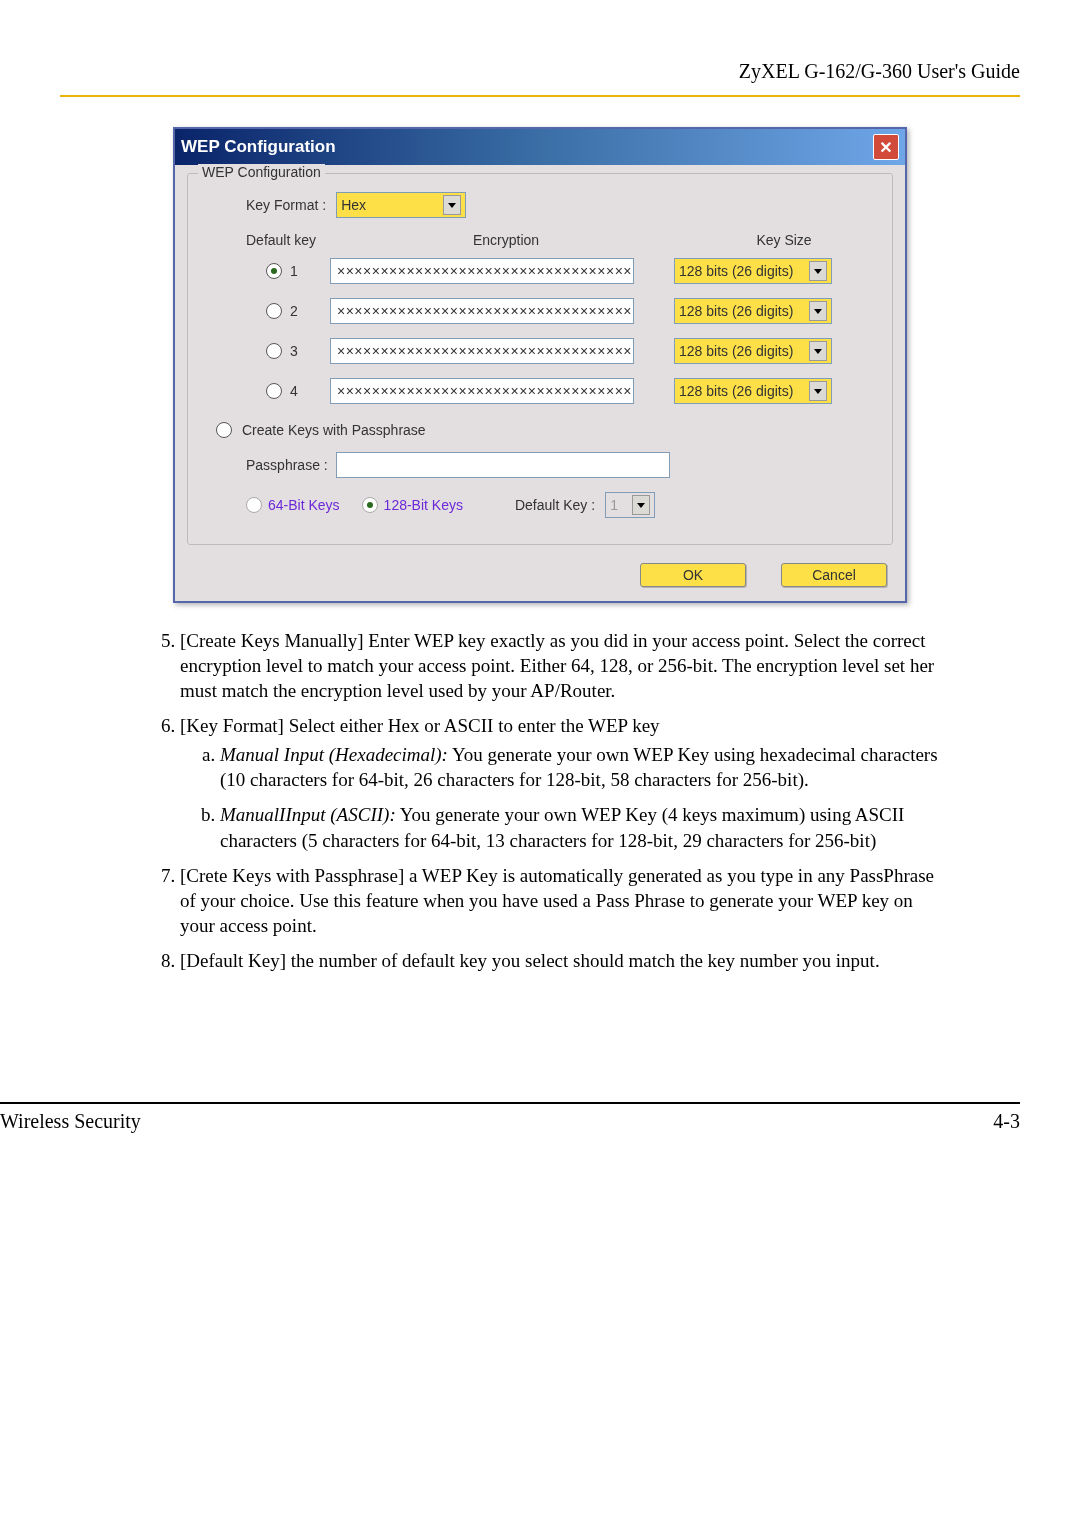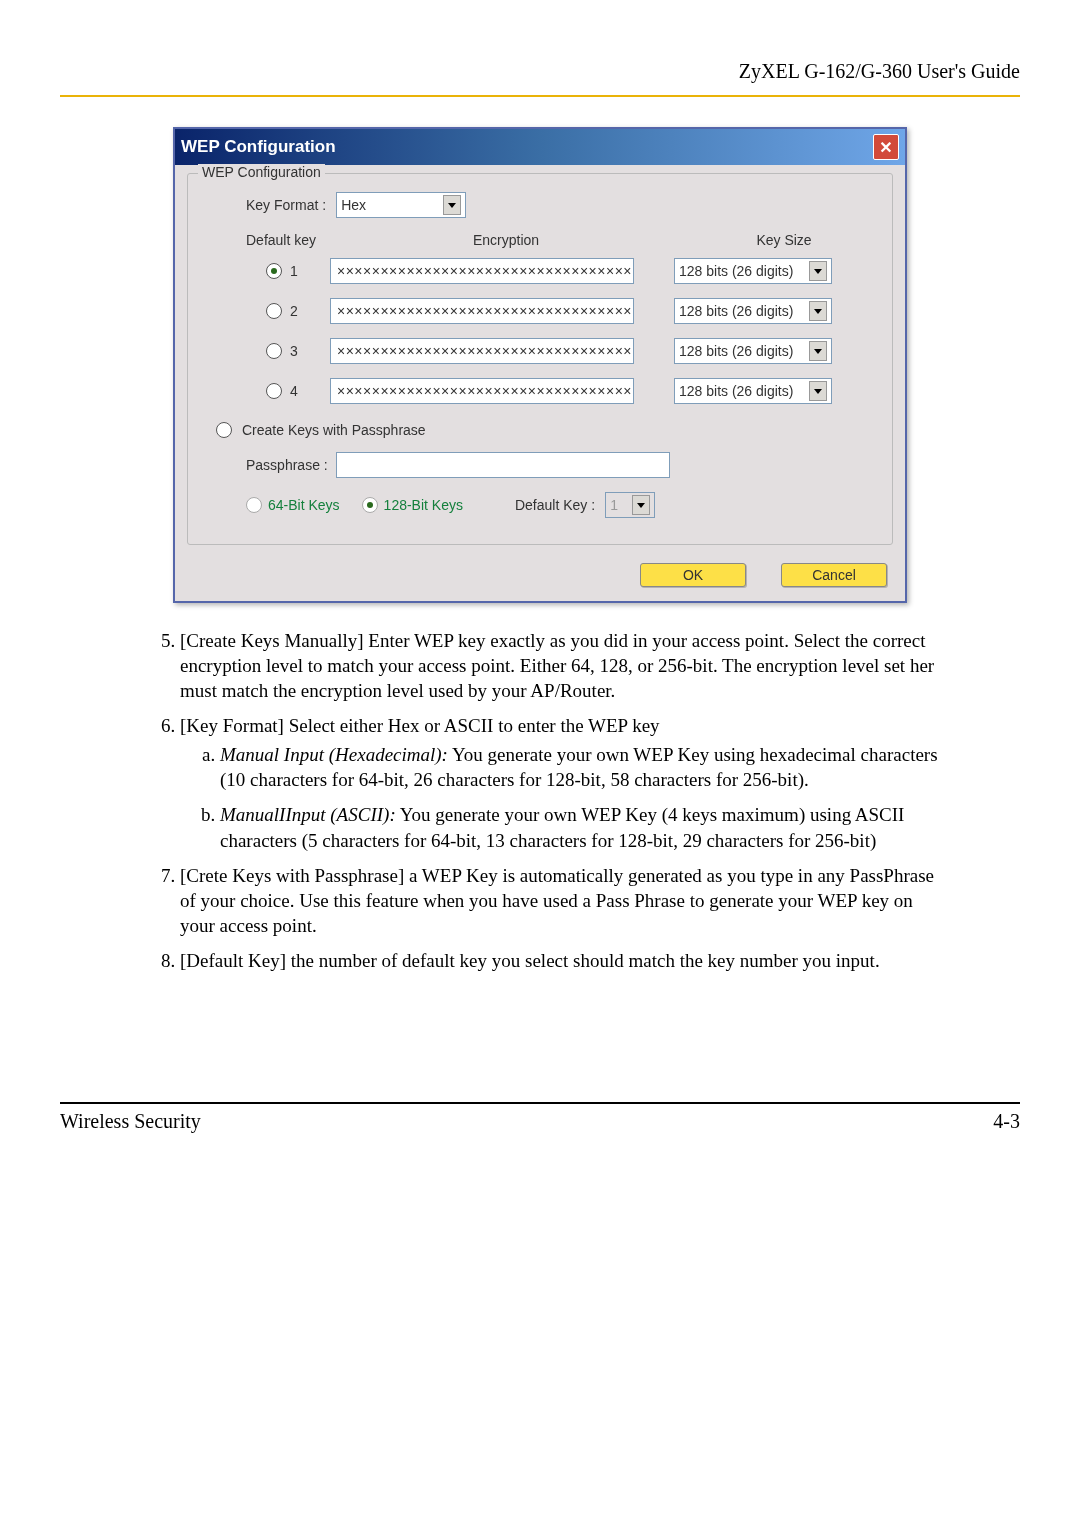--- a/index.html
+++ b/index.html
@@ -102,21 +102,21 @@
     }
     .formrow {
       display: flex;
       align-items: center;
       margin: 6px 0 12px 40px;
     }
     .lbl {
       margin-right: 10px;
     }
     .select {
-      background: #ffffff;
+      background: #fde047;
       border: 1px solid #7f9db9;
       padding: 2px 4px;
       display: inline-flex;
       align-items: center;
       min-width: 120px;
       height: 20px;
       font-size: 14px;
     }
     .select.disabled {
       background: #e3dfe0;
@@ -189,21 +189,21 @@
     .bitrow {
       margin: 10px 0 8px 40px;
       display: flex;
       align-items: center;
     }
     .bitrow .radio {
       margin-right: 6px;
     }
     .bitlabel {
       margin-right: 22px;
-      color: #15803d;
+      color: #6d28d9;
     }
     .defkey-lbl {
       margin-left: 30px;
       margin-right: 10px;
     }
     .footer-btns {
       display: flex;
       justify-content: flex-end;
       padding: 6px 6px 2px 0;
     }
@@ -238,21 +238,20 @@
       margin-bottom: 10px;
     }
     .italic { font-style: italic; }
     .page-footer {
       margin-top: 50px;
       border-top: 2px solid #000;
       padding-top: 6px;
       display: flex;
       justify-content: space-between;
       font-size: 20px;
-      margin-left: 60px;
       margin-right: 60px;
       text-align: right;
     }
     .footer-wrap { padding: 0; }
   </style>
 </head>
 <body>
 
 <div class="page">
   <div class="header">ZyXEL G-162/G-360 User's Guide</div>

